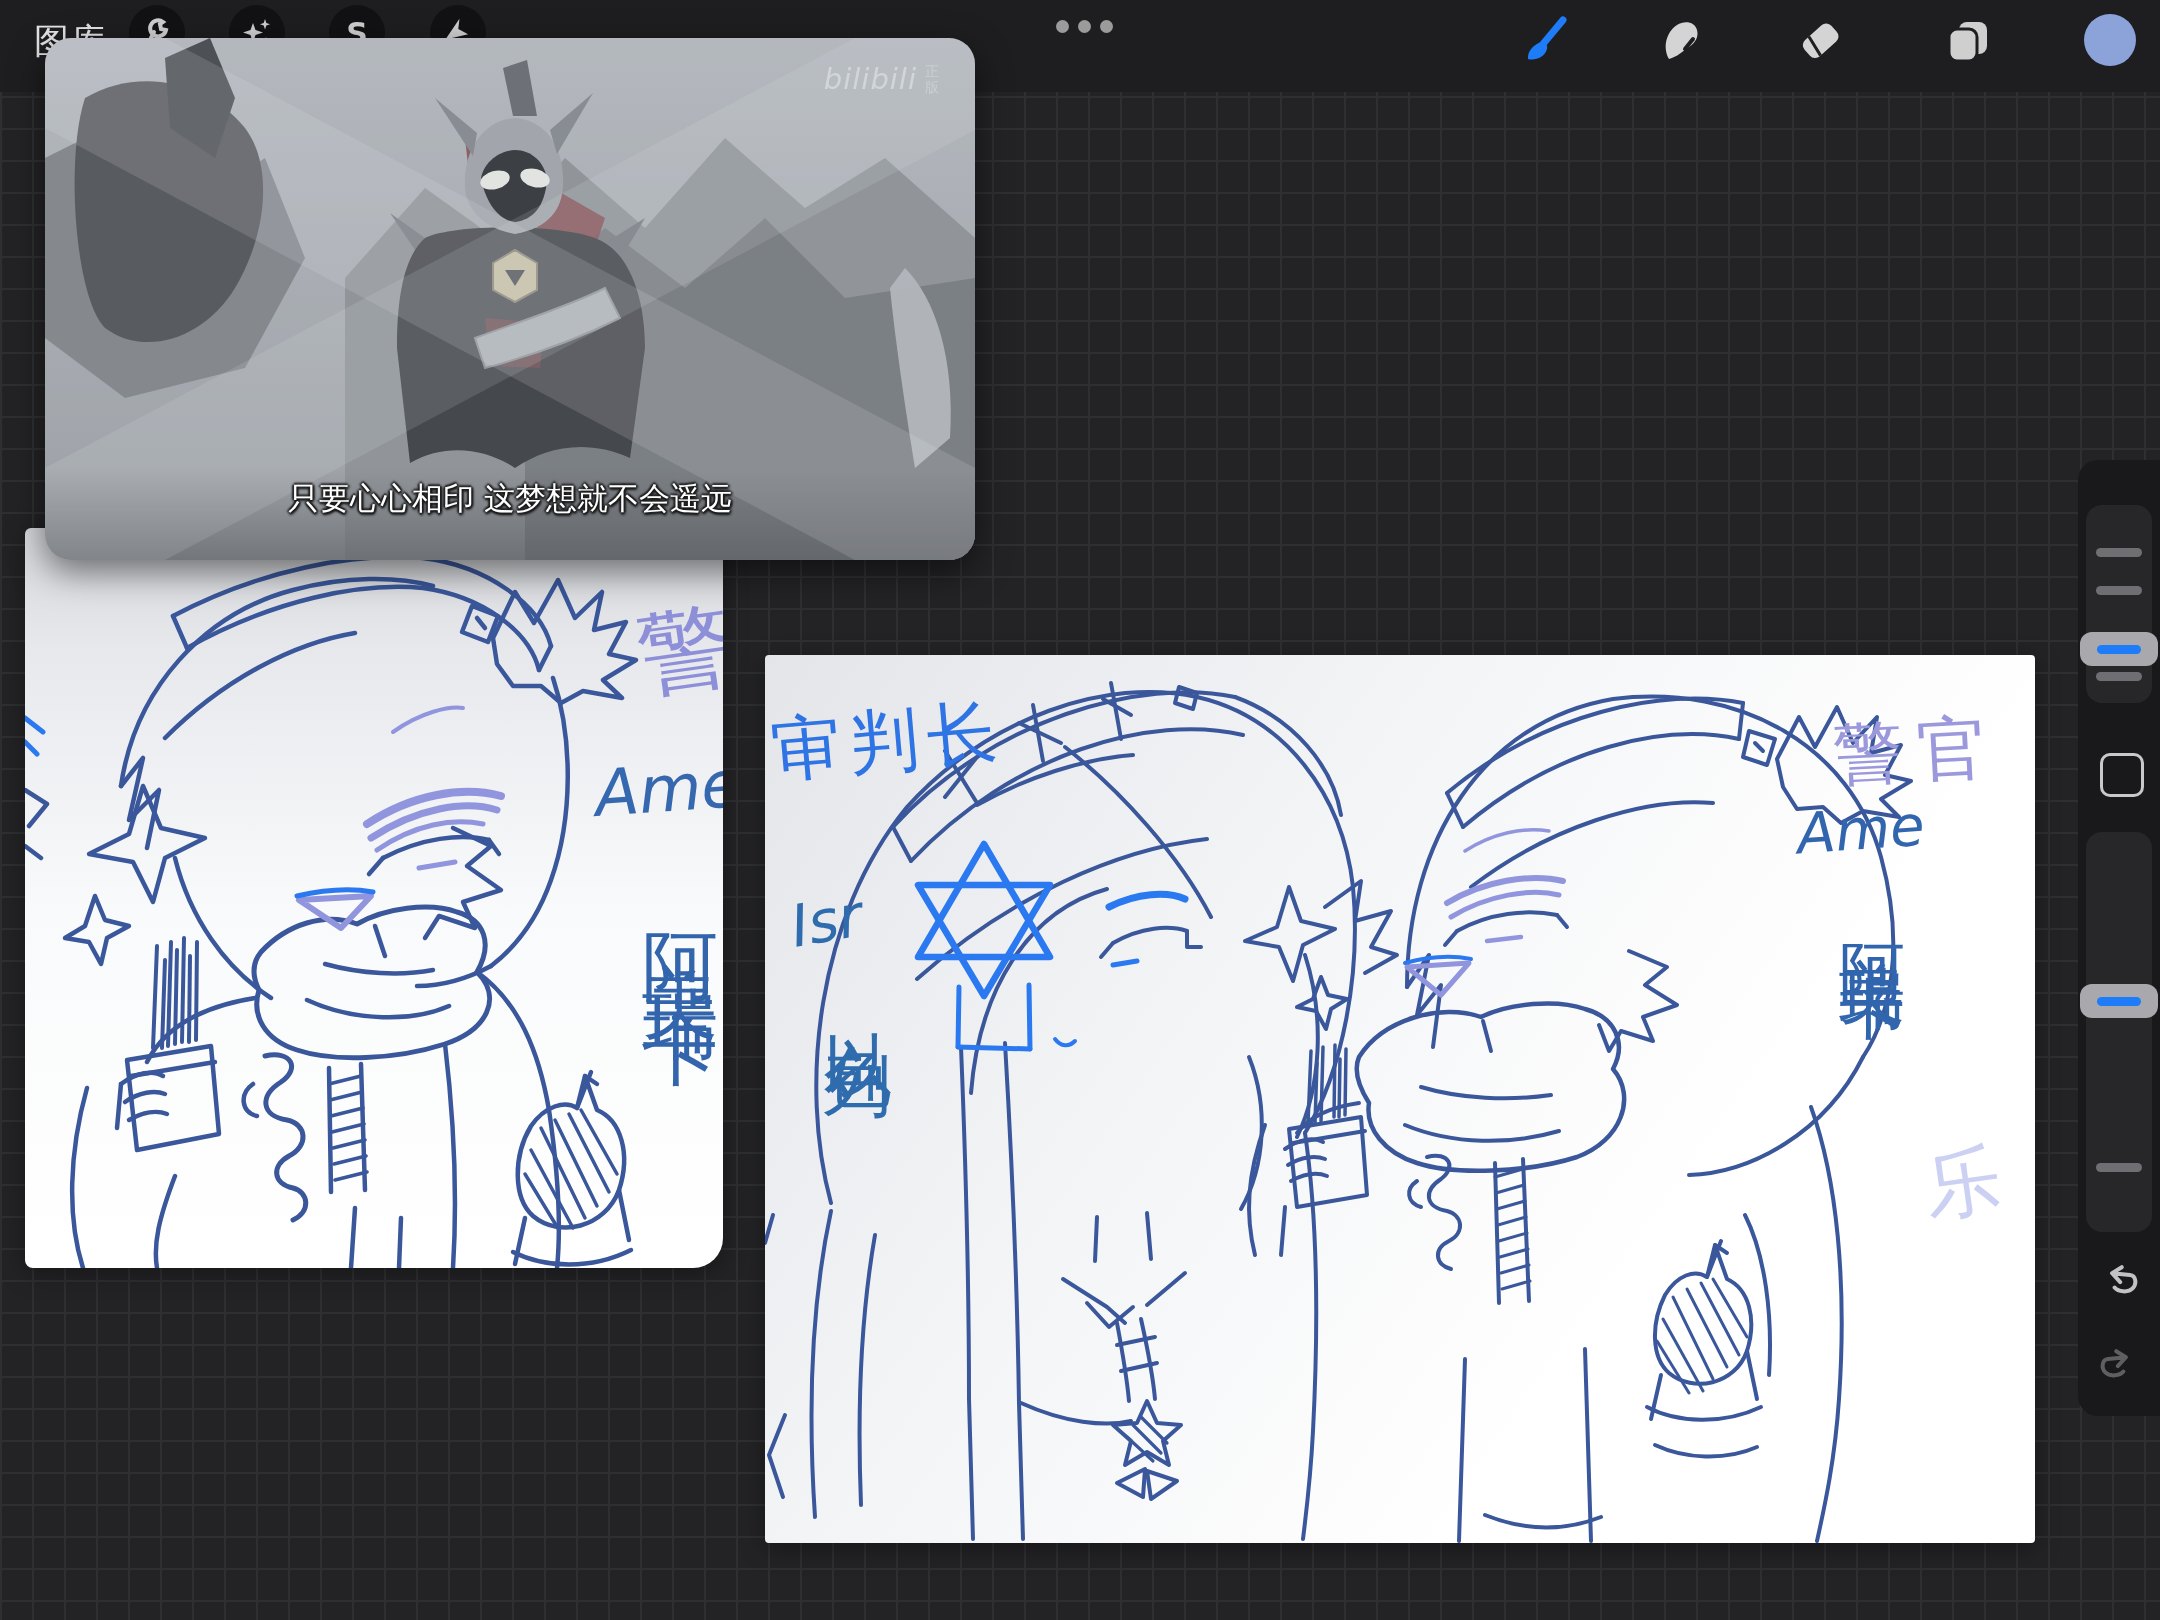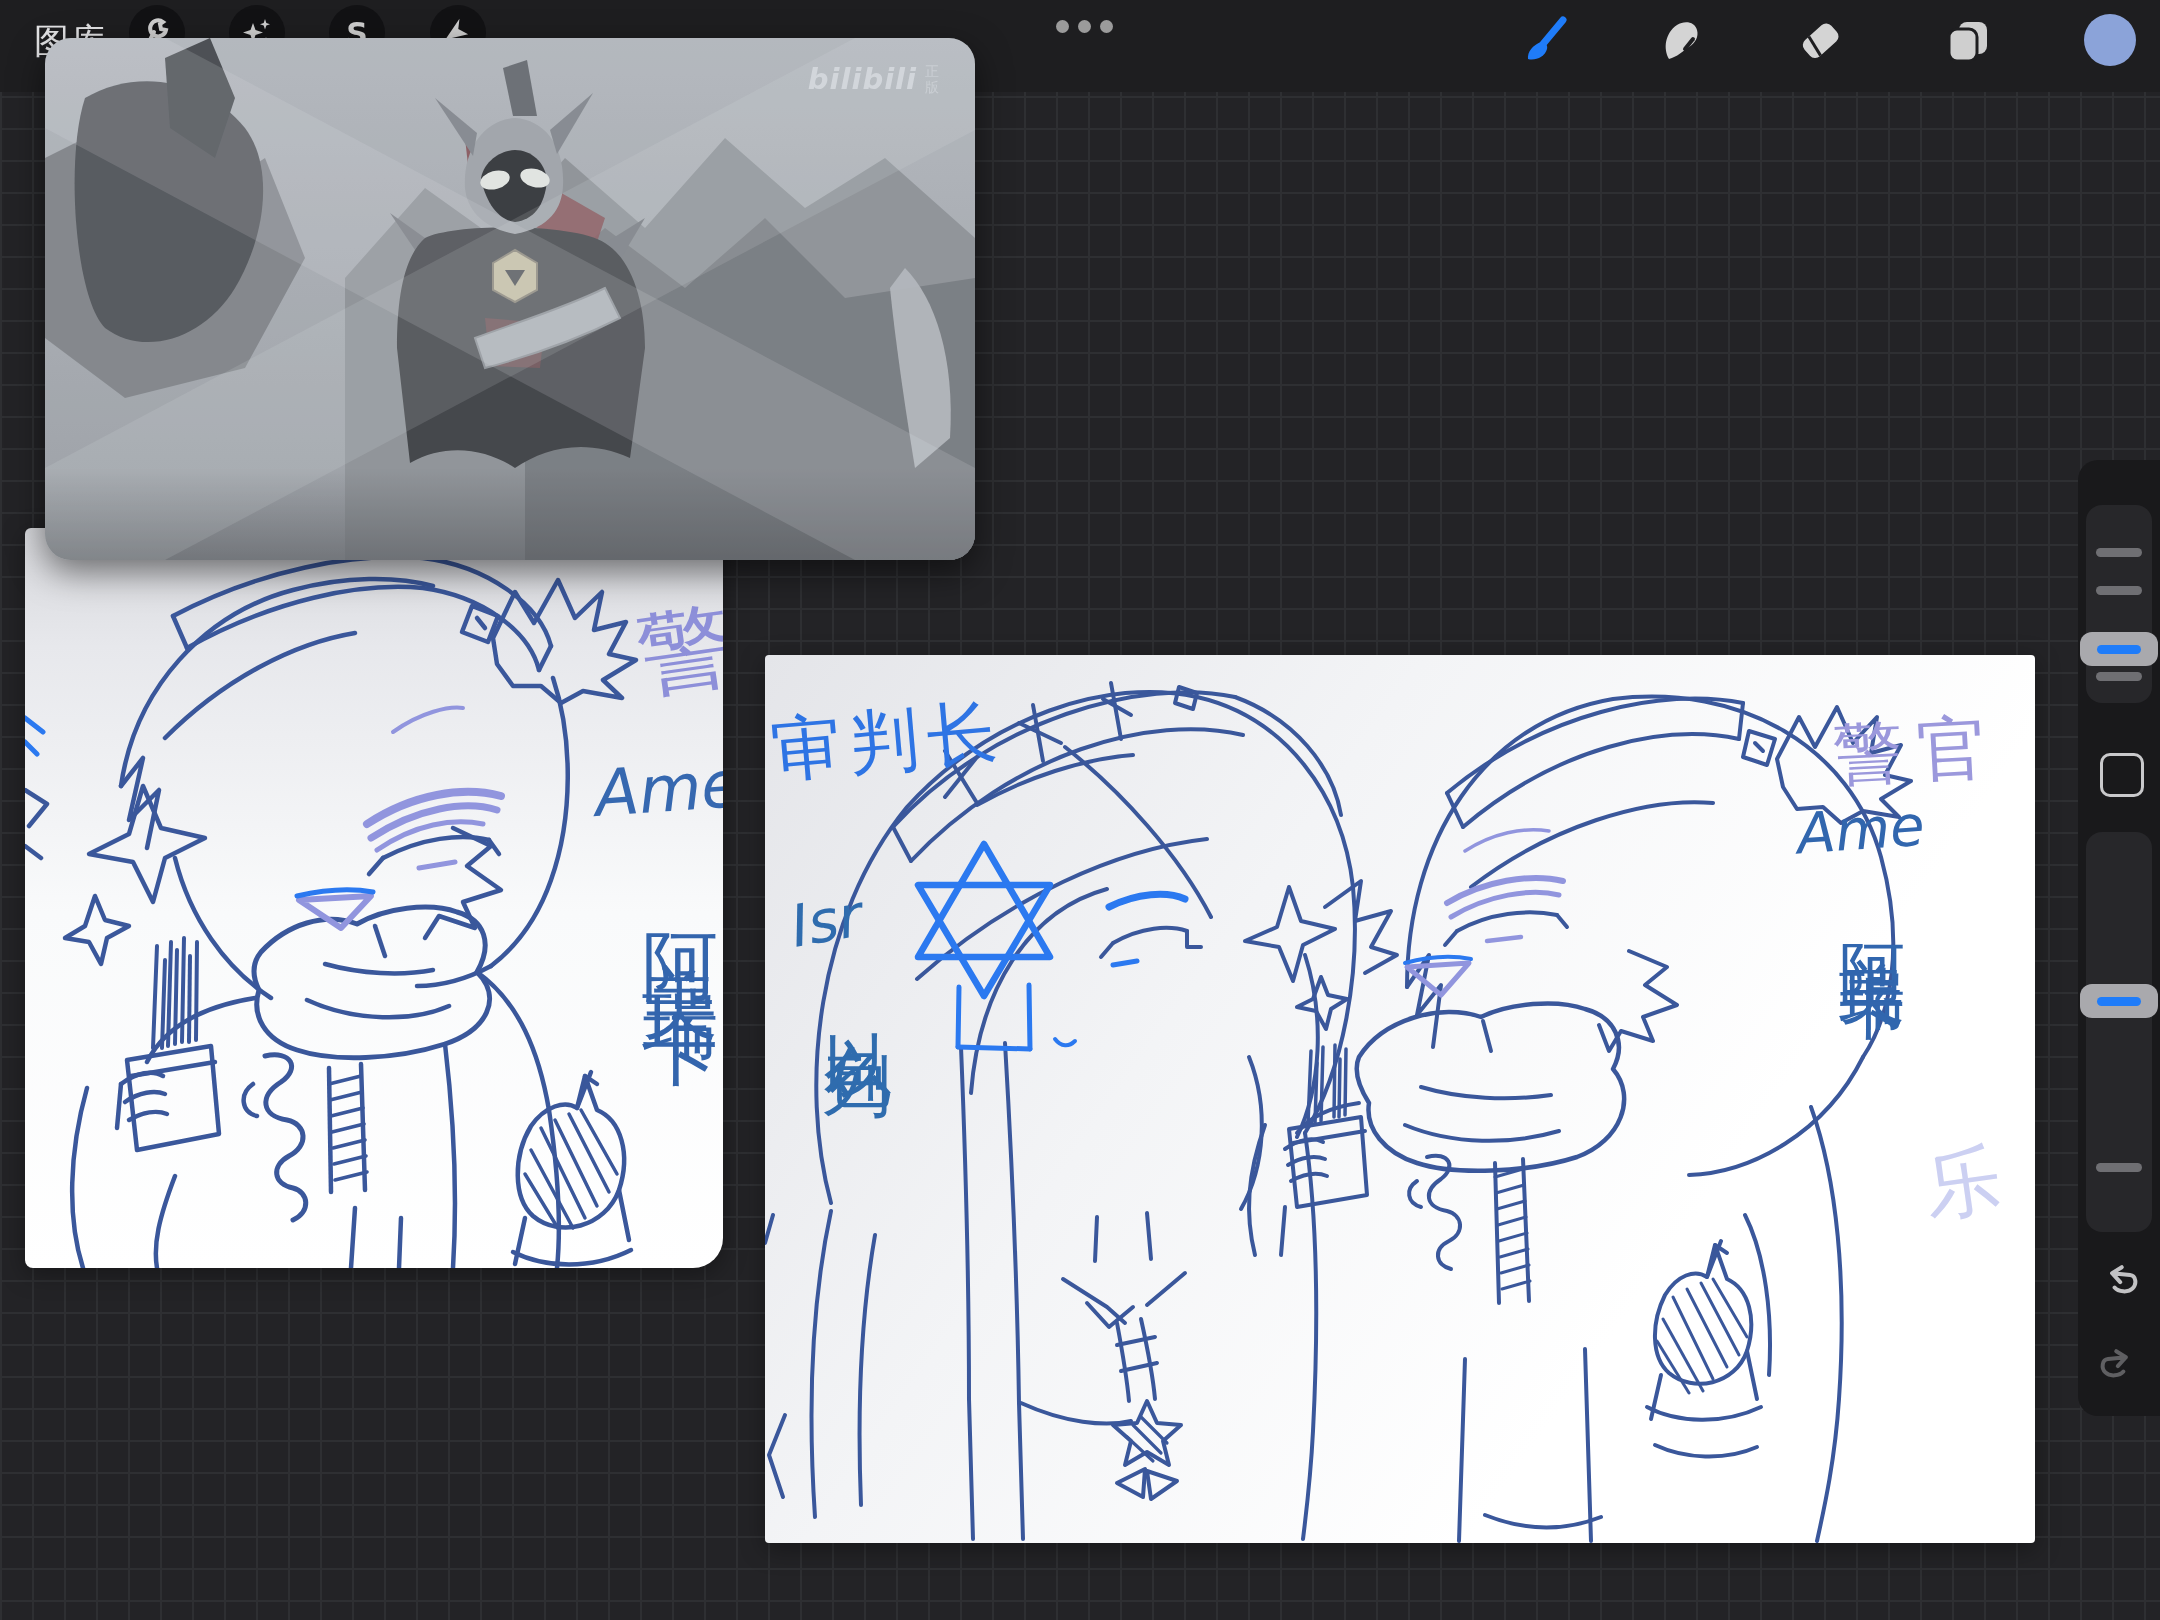--- a/index.html
+++ b/index.html
@@ -19,21 +19,21 @@
   .iconcircle{width:56px;height:56px;border-radius:50%;background:#121214;display:flex;align-items:center;justify-content:center;z-index:11;}
   .menudots{left:1056px;top:20px;display:flex;gap:9px;z-index:11;}
   .menudots span{width:13px;height:13px;border-radius:50%;background:#9b9b9b;display:block;}
   .rtool{width:56px;height:56px;display:flex;align-items:center;justify-content:center;z-index:11;}
   
   .video{left:45px;top:38px;width:930px;height:522px;border-radius:26px;overflow:hidden;z-index:40;
          box-shadow:0 12px 34px rgba(0,0,0,.5);}
   .subtitle{left:0;right:0;bottom:40px;text-align:center;color:#ffffff;font-size:31px;font-weight:500;
             text-shadow:-2px 0 2px #1a1a1a,2px 0 2px #1a1a1a,0 -2px 2px #1a1a1a,0 2px 2px #1a1a1a,1px 2px 3px #000;z-index:5;}
   .watermark{right:34px;top:24px;display:flex;align-items:center;gap:8px;opacity:.8;z-index:5;}
-  .wm-brand{color:#d9dde2;font-size:29px;font-weight:bold;font-style:italic;letter-spacing:1px;}
+  .wm-brand{color:#d9dde2;font-size:29px;font-weight:normal;font-style:italic;letter-spacing:1px;}
   .wm-tag{color:#cfd3d8;font-size:14px;line-height:16px;width:16px;word-break:break-all;}
   
   .canvasL{left:25px;top:528px;width:698px;height:740px;overflow:hidden;z-index:20;
            background:linear-gradient(180deg,#d6d7db 0%,#e7e8ec 16%,#f9fafb 52%,#ffffff 100%);
            border-radius:6px 6px 30px 8px;box-shadow:0 6px 24px rgba(0,0,0,.35);}
   .canvasR{left:765px;top:655px;width:1270px;height:888px;overflow:hidden;z-index:20;
            background:linear-gradient(125deg,#e4e5e9 0%,#f3f4f6 35%,#ffffff 70%);
            border-radius:4px;box-shadow:0 6px 24px rgba(0,0,0,.35);}
   .lbl{position:absolute;white-space:pre;}
   .vert{writing-mode:vertical-rl;text-orientation:upright;}
@@ -436,20 +436,21 @@
     <rect x="0" y="430" width="930" height="92" fill="url(#shade)"></rect>
 
     <polygon points="0,0 120,0 930,430 930,522 810,522 0,90" fill="rgba(236,239,243,0.16)"></polygon>
     <polygon points="930,0 810,0 0,430 0,522 120,522 930,92" fill="rgba(236,239,243,0.14)"></polygon>
     <rect width="930" height="522" fill="rgba(176,180,186,0.20)"></rect>
   </svg>
   <div class="abs watermark">
     <span class="wm-brand">bilibili</span>
     <span class="wm-tag">正版</span>
   </div>
+  <div class="abs subtitle">只要心心相印 这梦想就不会遥远</div>
 </div>
 
 <div class="abs sidebar">
   <div class="abs track" style="top:45px;height:198px;">
     <div class="abs tick" style="top:43px;"></div>
     <div class="abs tick" style="top:81px;"></div>
     <div class="abs thumb" style="top:127px;">
         <div class="thumbbar"></div>
       </div>
     <div class="abs tick" style="top:167px;"></div>

